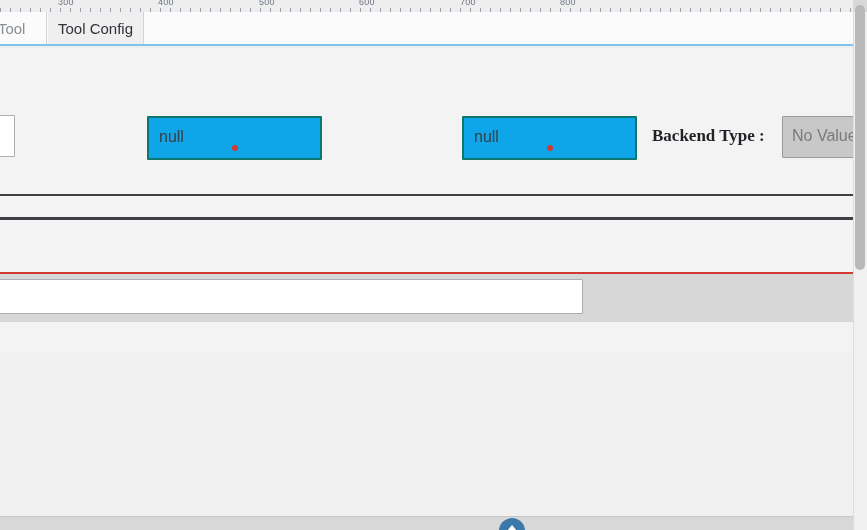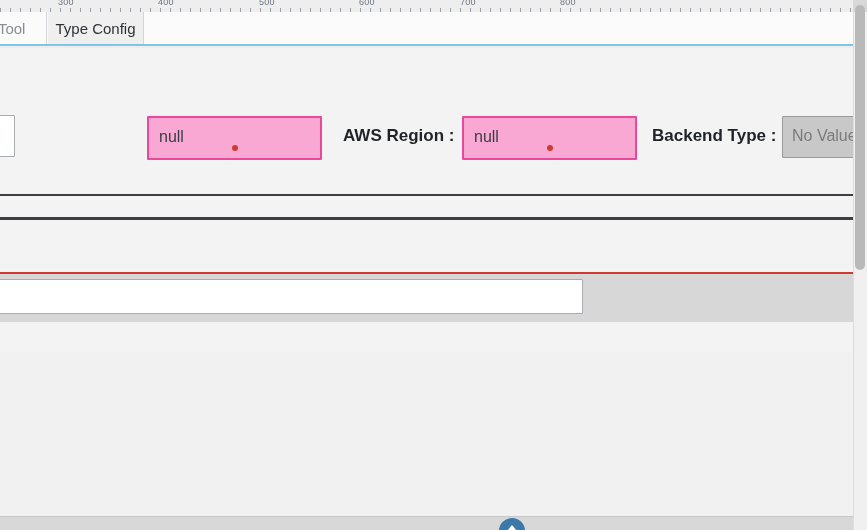--- a/index.html
+++ b/index.html
@@ -120,28 +120,28 @@
   .flabel {
     position: absolute;
     font-size: 17px;
     font-weight: bold;
     color: #1f2226;
     white-space: nowrap;
     top: 78px;
   }
   .flabel.prefix { left: 35px; }
   .flabel.region { left: 343px; }
-  .flabel.backend { left: 652px; }
+  .flabel.backend { left: 652px; font-family: Liberation Serif, serif; }
 
   .inputbox {
     position: absolute;
     top: 68px;
     height: 44px;
-    background: #f9a8d4;
-    border: 2px solid #ec4899;
+    background: #0ea5e9;
+    border: 2px solid #0f766e;
     box-sizing: border-box;
     border-radius: 1px;
   }
   .inputbox .val {
     position: absolute;
     left: 10px; top: 10px;
     font-size: 16px;
     color: #3a3d42;
     white-space: nowrap;
   }
@@ -370,36 +370,35 @@
       <div class="rlabel" style="left: 460px;">700</div>
       <div class="rlabel" style="left: 560px;">800</div>
     </div>
   <div class="ruler-right"></div>
 
   <div class="tabstrip">
     <div class="tab tab-inactive">
       <span>y Tool</span>
     </div>
     <div class="tab tab-active">
-      <span>Type Config</span>
+      <span>Tool Config</span>
     </div>
   </div>
 
   <div class="panel">
 
     <div class="form-row">
 
       <div class="field-clipped"></div>
 
       <div class="inputbox prefix">
         <span class="val">null</span>
         <span class="reddot"></span>
       </div>
 
-      <div class="flabel region">AWS Region :</div>
       <div class="inputbox region">
         <span class="val">null</span>
         <span class="reddot"></span>
       </div>
 
       <div class="flabel backend">Backend Type :</div>
       <div class="dropdown-disabled">
         <span class="dval">No Value</span>
       </div>
     </div>

